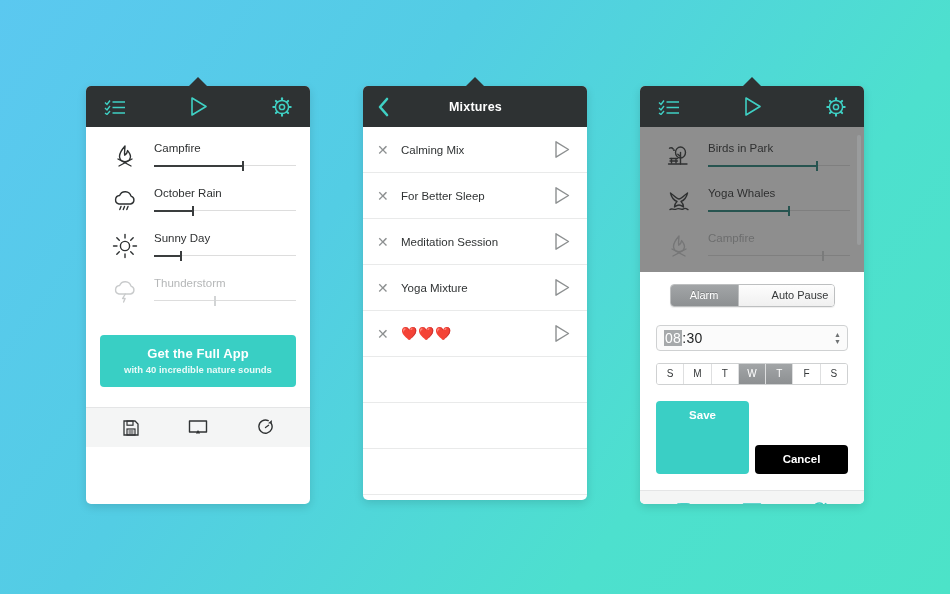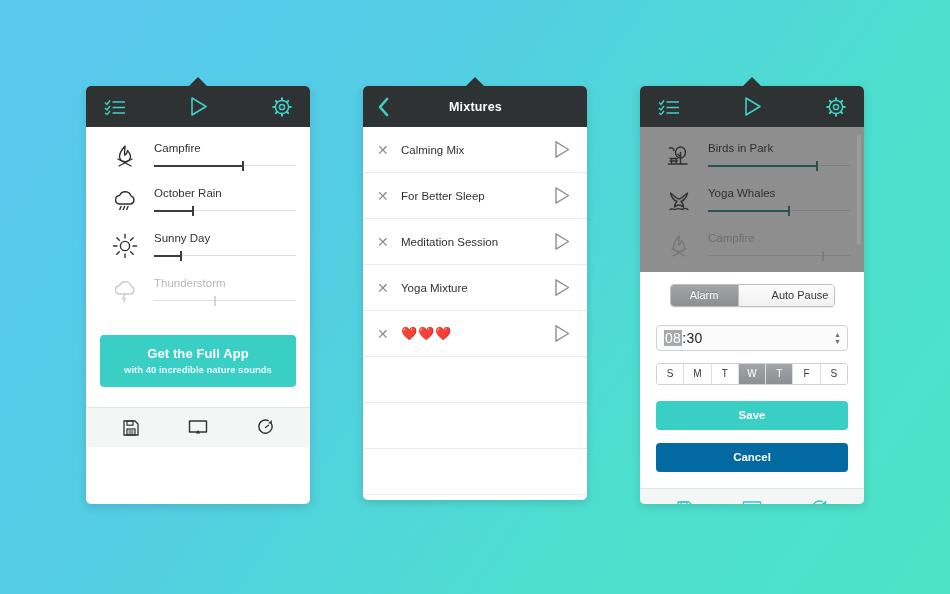--- a/index.html
+++ b/index.html
@@ -215,30 +215,30 @@
     font-size: 10px; padding: 4px 0 5px 0;
     color: #35383a; cursor: pointer;
     background: #ffffff;
   }
   .days div + div { border-left: 1px solid #dedfe0; }
   .days div.on {
     background: linear-gradient(#a2a5a7,#8d9092);
     color: #fff;
   }
 
-  .alarm-btns { display: flex; gap: 13px; flex-direction: column; }
+  .alarm-btns { display: flex; gap: 6px; }
   .btn {
     flex: 1; text-align: center;
     padding: 8px 0 9px 0;
     border-radius: 4px;
     font-size: 11.5px; font-weight: bold;
     color: #fff; cursor: pointer;
   }
   .btn.save { background: #3acfc5; }
-  .btn.cancel { background: #0369a1; }
+  .btn.cancel { background: #000000; margin-top: 44px; }
 
   .botbar.teal .bi svg { stroke: #35c9c0; }
 </style>
 </head>
 <body>
 
 <div class="panel" id="panel1" style="left:86px; top:86px; height:418px;">
   <div class="pointer"></div>
   <div class="panel-inner">
     <div class="hdr">

